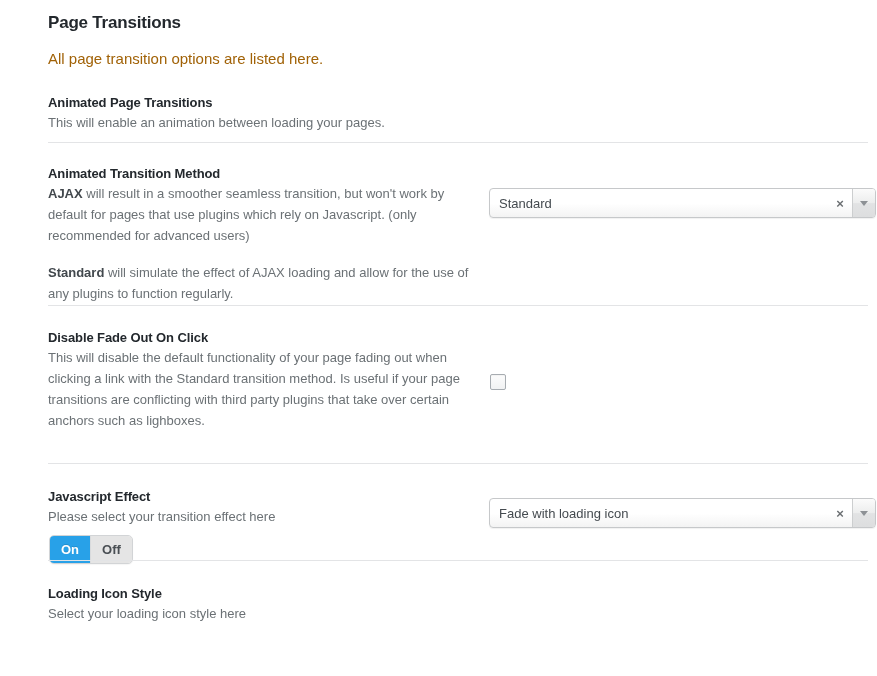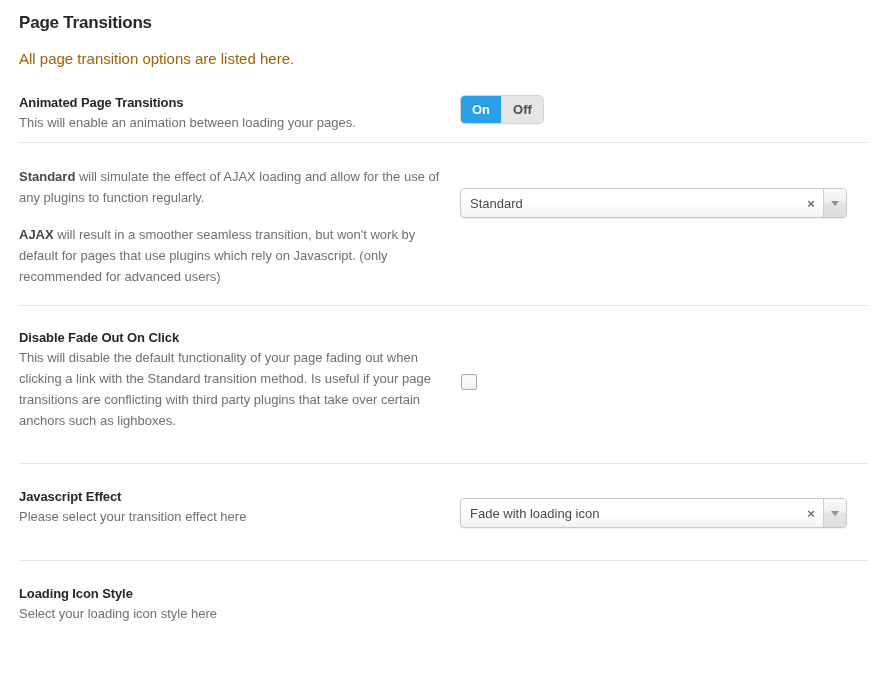--- a/index.html
+++ b/index.html
@@ -12,20 +12,21 @@
     background: #ffffff;
     font-family: "Liberation Sans", sans-serif;
     -webkit-font-smoothing: antialiased;
     overflow: hidden;
   }
   .panel {
     position: relative;
     width: 877px;
     height: 676px;
     box-sizing: border-box;
+    padding-left: 29px;
   }
 
   
   .page-head {
     padding: 12px 19px 0 19px;
   }
   .page-title {
     font-size: 17px;
     font-weight: bold;
     color: #23282d;
@@ -83,21 +84,21 @@
   }
   .field-desc + .field-desc {
     margin-top: 16px;
   }
   .field-desc b {
     color: #42484d;
     font-weight: bold;
   }
 
   
-  #row-animated       { padding-top: 26px; height: 74px; }
+  #row-animated       { padding-top: 26px; height: 74px; flex-direction: column; }
   #row-method         { padding-top: 23px; height: 163px; }
   #row-fade           { padding-top: 24px; height: 158px; }
   #row-effect         { padding-top: 25px; height: 97px; }
   #row-loading        { padding-top: 25px; height: 60px; flex-direction: column; }
 
   
   .toggle {
     display: inline-flex;
     border-radius: 5px;
     overflow: hidden;
@@ -224,22 +225,23 @@
     <div class="row-right">
       <div class="toggle nudge-toggle">
         <div class="toggle-seg active">On</div>
         <div class="toggle-seg">Off</div>
       </div>
     </div>
   </div>
 
   <div class="row divided" id="row-method">
     <div class="row-left">
+      <div class="field-title">Animated Transition Method</div>
+      <p class="field-desc"><b>AJAX</b><span> will result in a smoother seamless transition, but won't work by default for pages that use plugins which rely on Javascript. (only recommended for advanced users)</span></p>
       <p class="field-desc"><b>Standard</b><span> will simulate the effect of AJAX loading and allow for the use of any plugins to function regularly.</span></p>
-      <p class="field-desc"><b>AJAX</b><span> will result in a smoother seamless transition, but won't work by default for pages that use plugins which rely on Javascript. (only recommended for advanced users)</span></p>
     </div>
     <div class="row-right">
       <div class="select2 nudge-select1">
         <div class="select2-value">Standard</div>
         <div class="select2-clear">×</div>
         <div class="select2-arrow">
           <span class="arrow-glyph"></span>
         </div>
       </div>
     </div>

